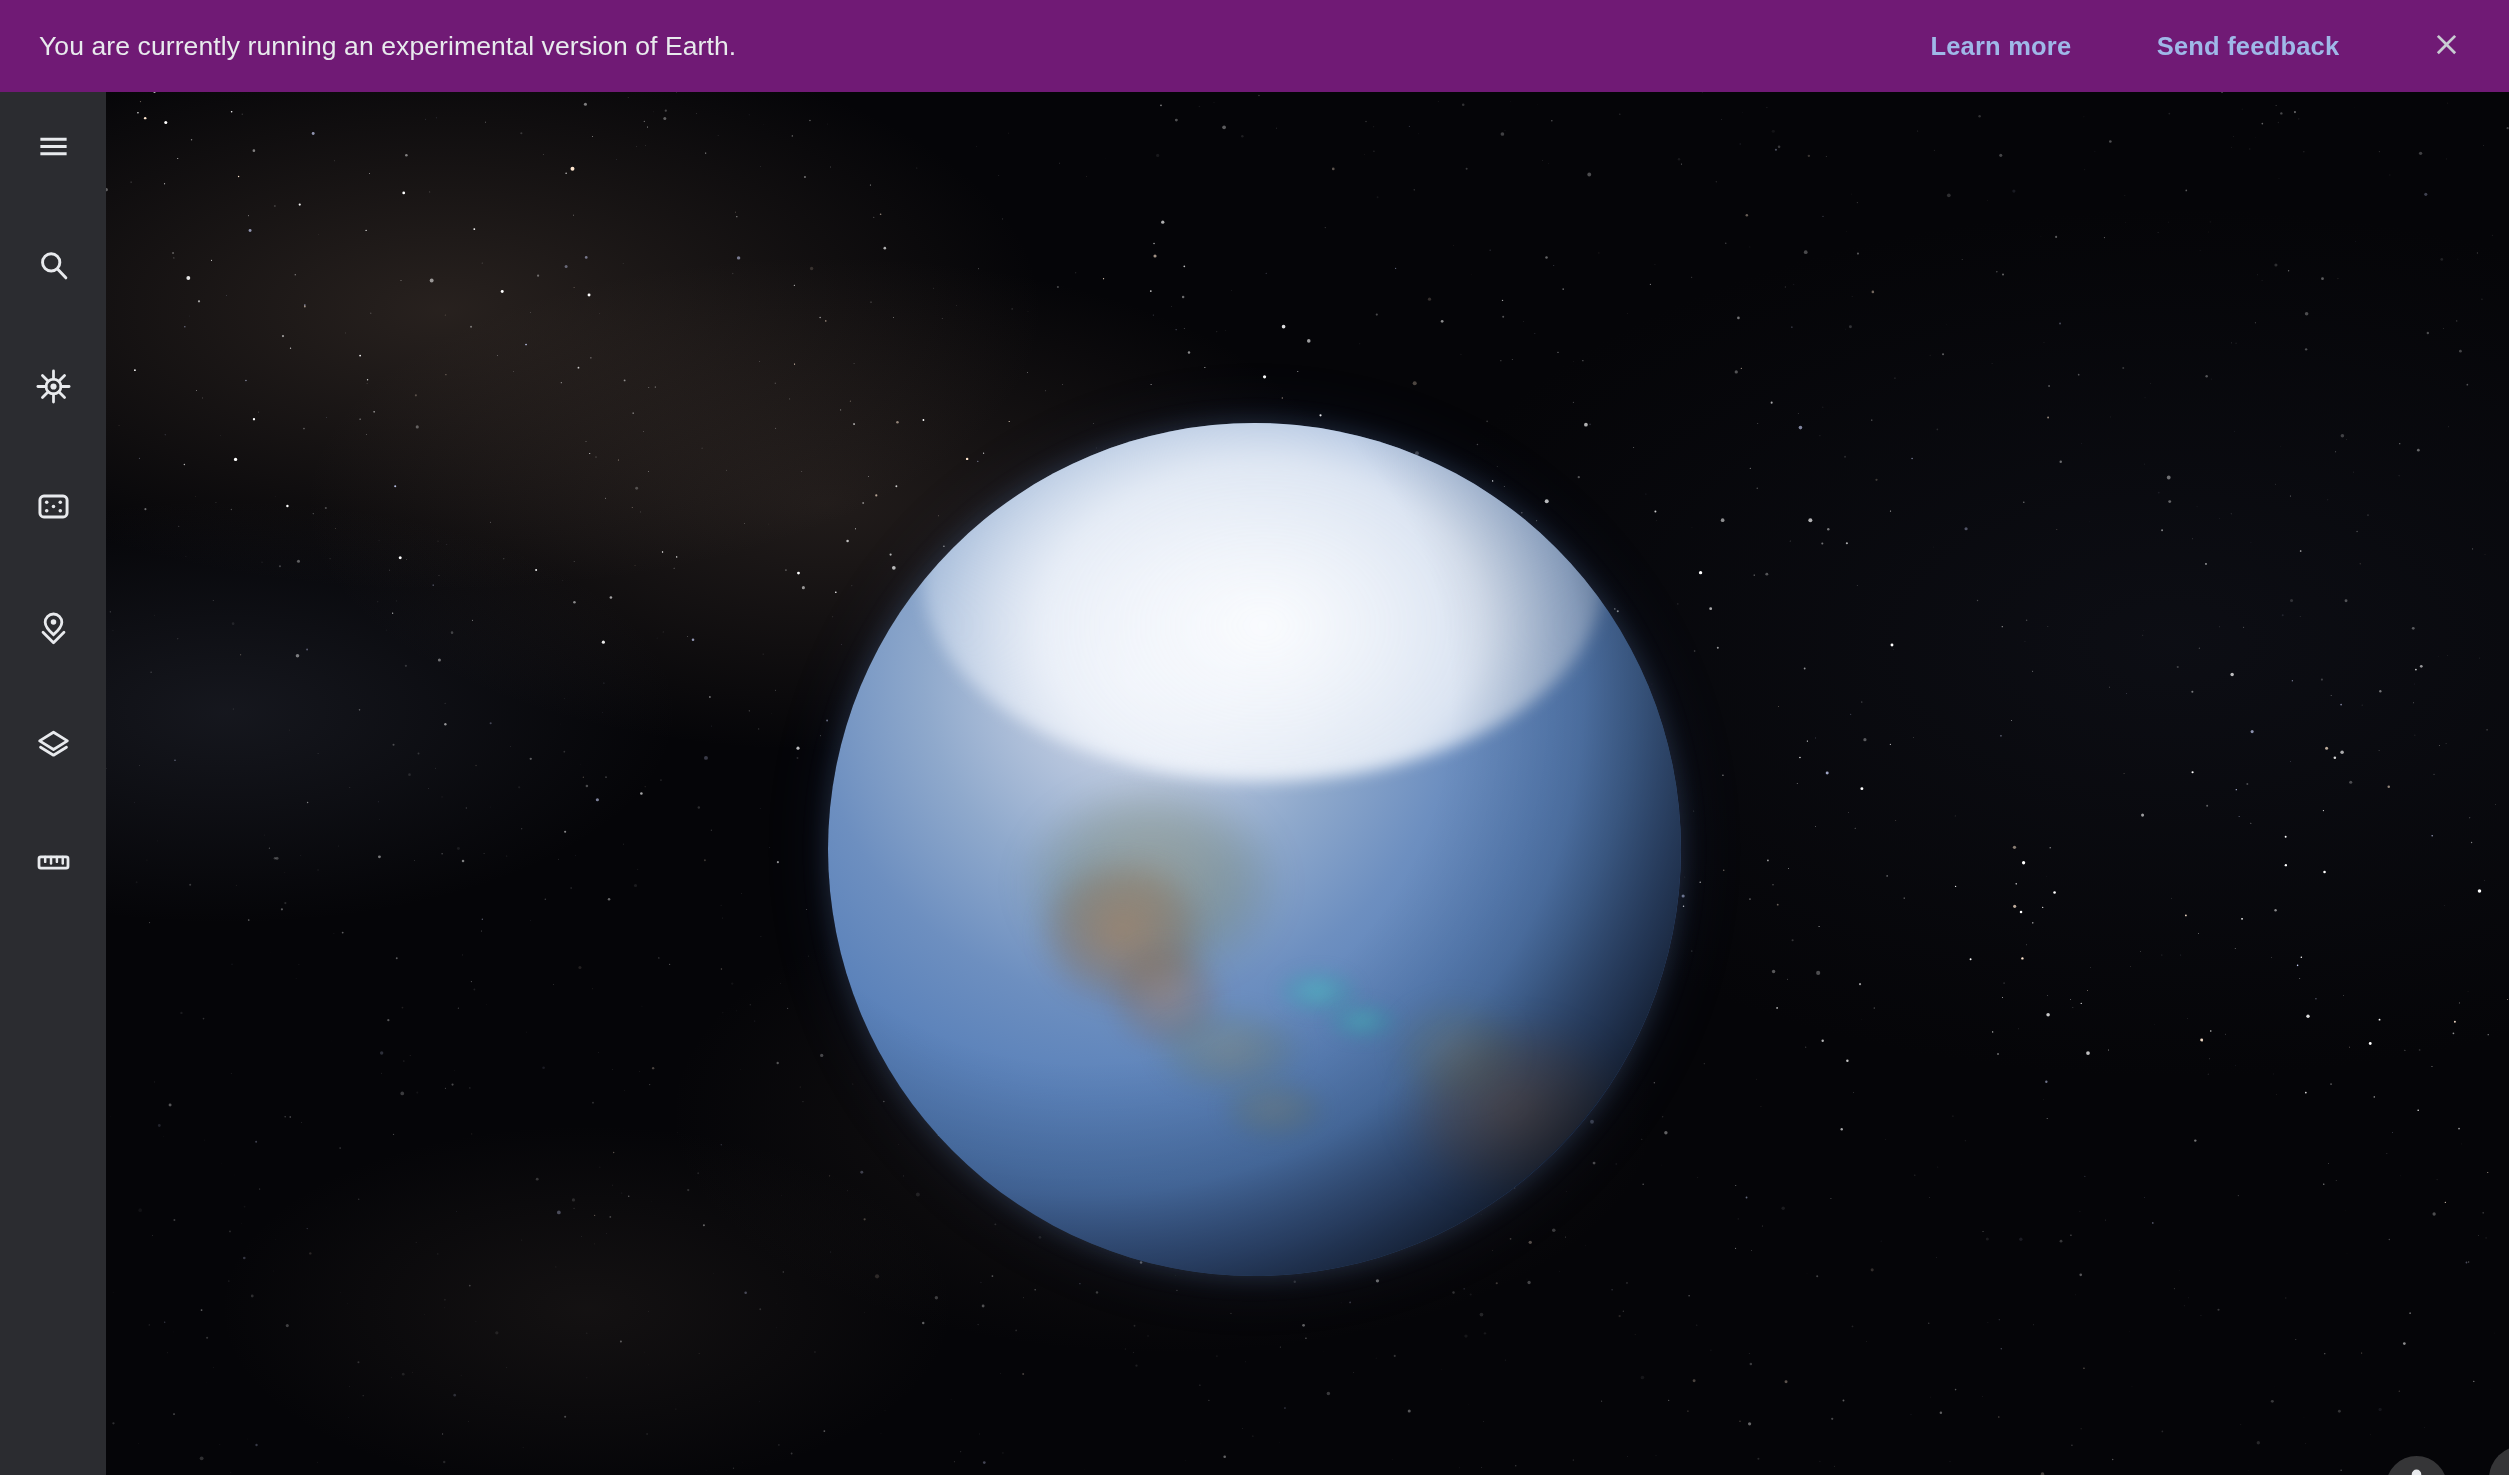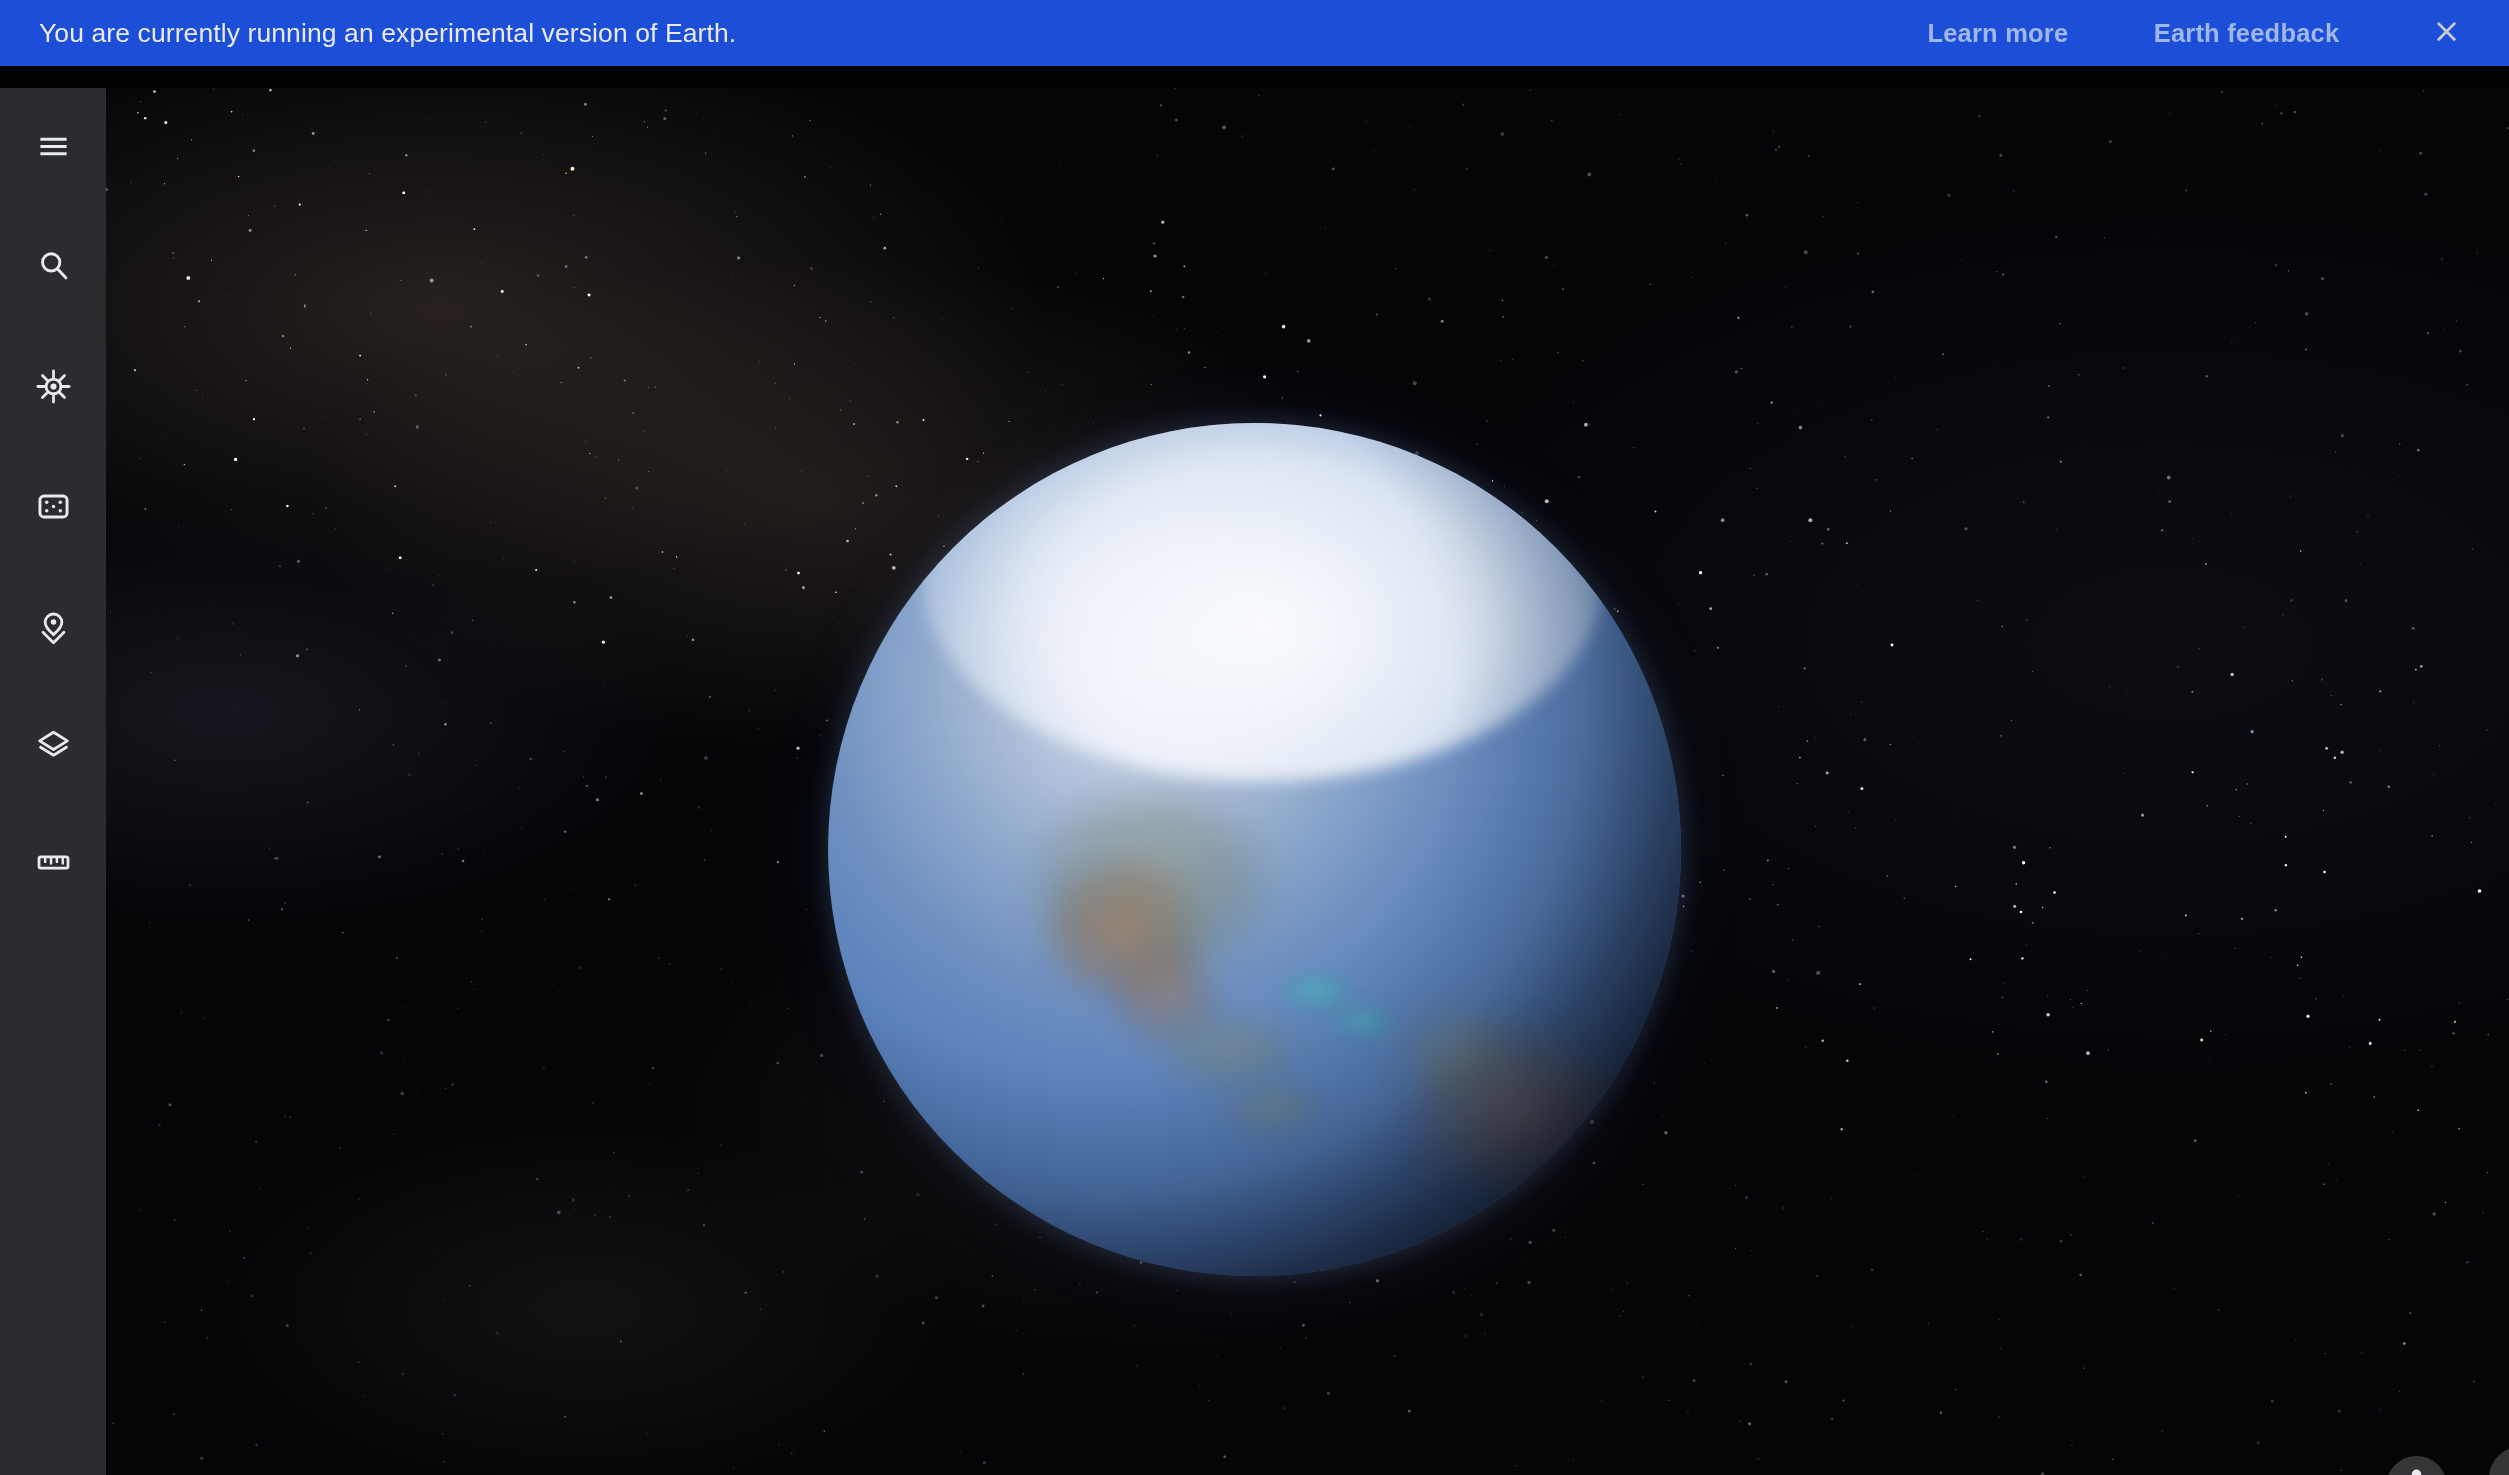--- a/index.html
+++ b/index.html
@@ -8,22 +8,22 @@
     overflow:hidden;
     background:#000;
     font-family:"Liberation Sans", sans-serif;
   }
 
   #app { position:relative; width:2509px; height:1475px; overflow:hidden; }
 
   
   #banner {
     position:absolute; top:0; left:0;
-    width:2509px; height:66px;
-    background:#1d4ed8;
+    width:2509px; height:92px;
+    background:#701a75;
     display:flex; align-items:center;
     z-index:60;
   }
   #banner-text {
     margin-left:39px;
     color:#e8eaed;
     font-size:26.5px;
     letter-spacing:0.1px;
     white-space:nowrap;
   }
@@ -155,21 +155,21 @@
 </style>
 </head>
 <body>
 
 <div id="app">
 
   <div id="banner">
     <div id="banner-text">You are currently running an experimental version of Earth.</div>
     <div id="banner-actions">
       <div class="banner-link" id="learn-more">Learn more</div>
-      <div class="banner-link" id="send-feedback">Earth feedback</div>
+      <div class="banner-link" id="send-feedback">Send feedback</div>
       <div id="banner-close">
         <span>
           <svg width="33" height="33" viewBox="0 0 24 24">
             <path d="M19 6.41 17.59 5 12 10.59 6.41 5 5 6.41 10.59 12 5 17.59 6.41 19 12 13.41 17.59 19 19 17.59 13.41 12z" fill="#c8ccd2"></path>
           </svg>
         </span>
       </div>
     </div>
   </div>
 

